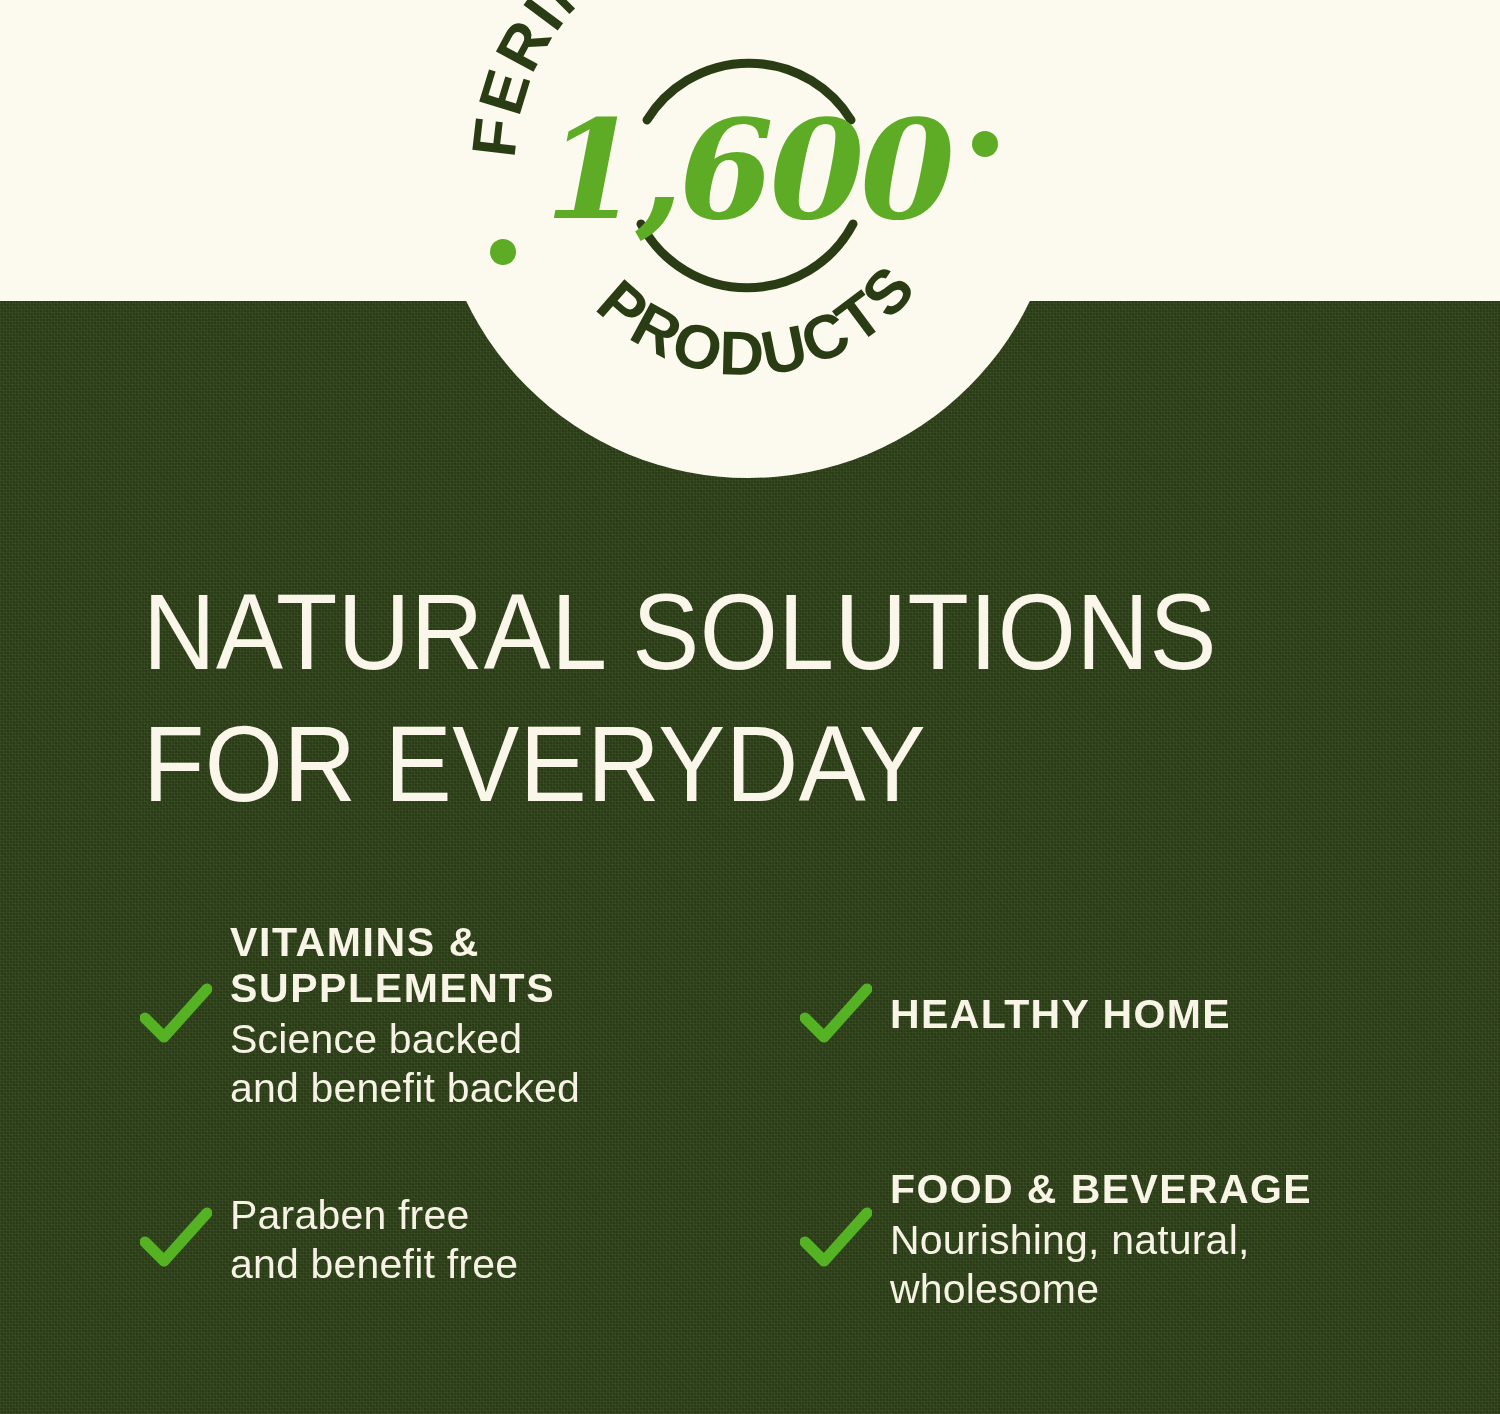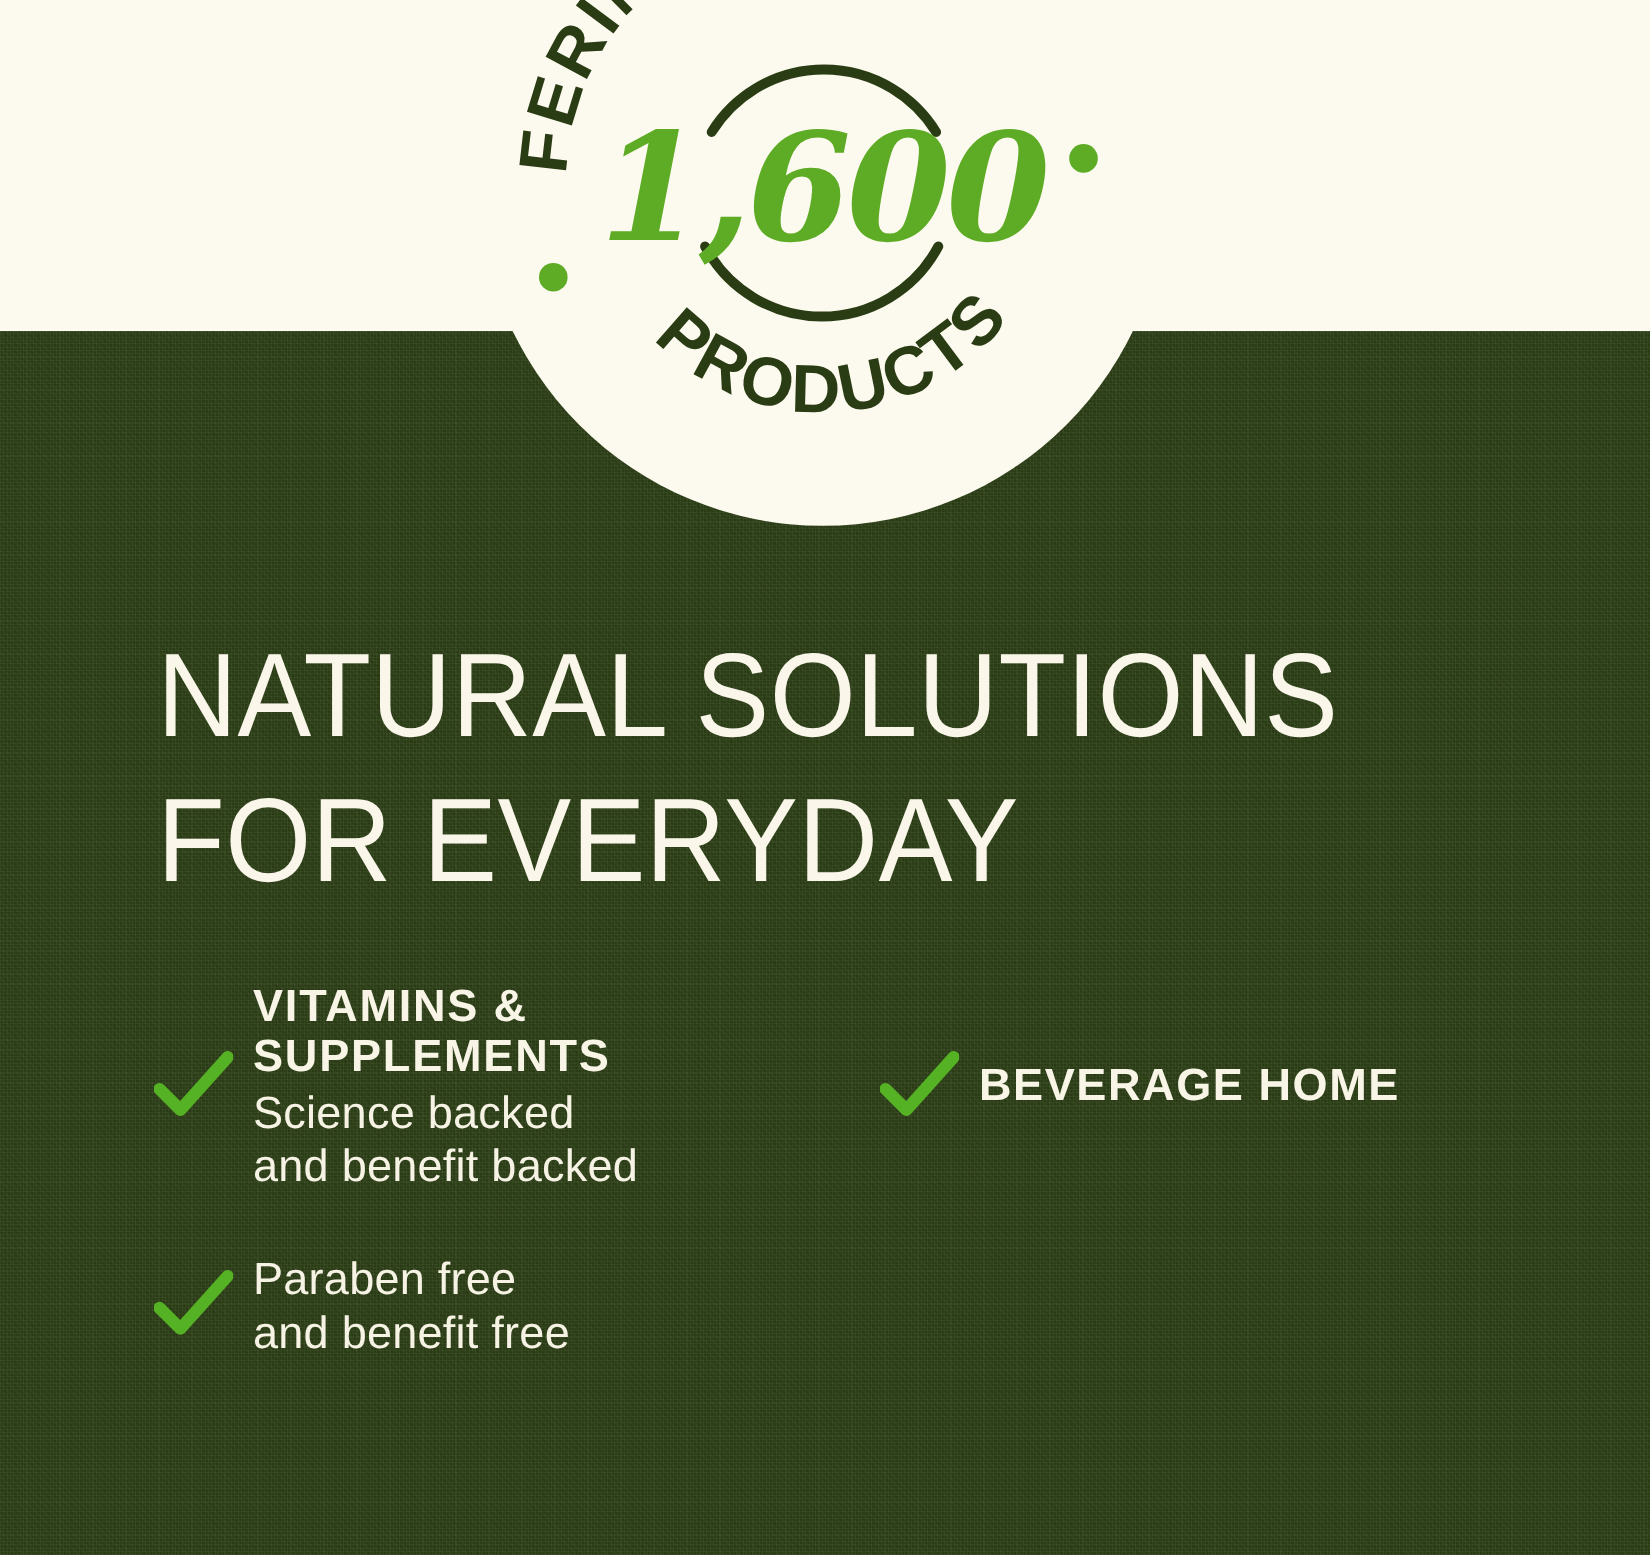--- a/index.html
+++ b/index.html
@@ -100,21 +100,21 @@
     transform: scaleX(0.93);
     transform-origin: left top;
     margin: 0;
     white-space: pre-line;
   }
 
   
   .features {
     position: absolute;
     left: 140px;
-    top: 838px;
+    top: 866px;
     width: 1290px;
     display: grid;
     grid-template-columns: 660px 630px;
     grid-template-rows: 300px auto;
   }
   .feature {
     display: flex;
     align-items: center;
     gap: 18px;
   }
@@ -195,29 +195,39 @@
         <p class="feature-desc">Science backed
 and benefit backed</p>
       </div>
     </div>
 
     <div class="feature feature-right">
       <svg class="feature-check" viewBox="0 0 72 72">
         <path d="M 5,38 L 24,57 L 67,9" fill="none" stroke="#55B224" stroke-width="11" stroke-linecap="round" stroke-linejoin="round"></path>
       </svg>
       <div class="feature-body">
-        <p class="feature-title">BEVERAGE HOME</p>
+        <p class="feature-title">HEALTHY HOME</p>
       </div>
     </div>
 
     <div class="feature feature-left">
       <svg class="feature-check" viewBox="0 0 72 72">
         <path d="M 5,38 L 24,57 L 67,9" fill="none" stroke="#55B224" stroke-width="11" stroke-linecap="round" stroke-linejoin="round"></path>
       </svg>
       <div class="feature-body">
         <p class="feature-desc">Paraben free
 and benefit free</p>
       </div>
     </div>
 
+    <div class="feature feature-right">
+      <svg class="feature-check" viewBox="0 0 72 72">
+        <path d="M 5,38 L 24,57 L 67,9" fill="none" stroke="#55B224" stroke-width="11" stroke-linecap="round" stroke-linejoin="round"></path>
+      </svg>
+      <div class="feature-body">
+        <p class="feature-title">FOOD &amp; BEVERAGE</p>
+        <p class="feature-desc">Nourishing, natural,
+wholesome</p>
+      </div>
+    </div>
 
   </div>
 </div>
 
 </body></html>

